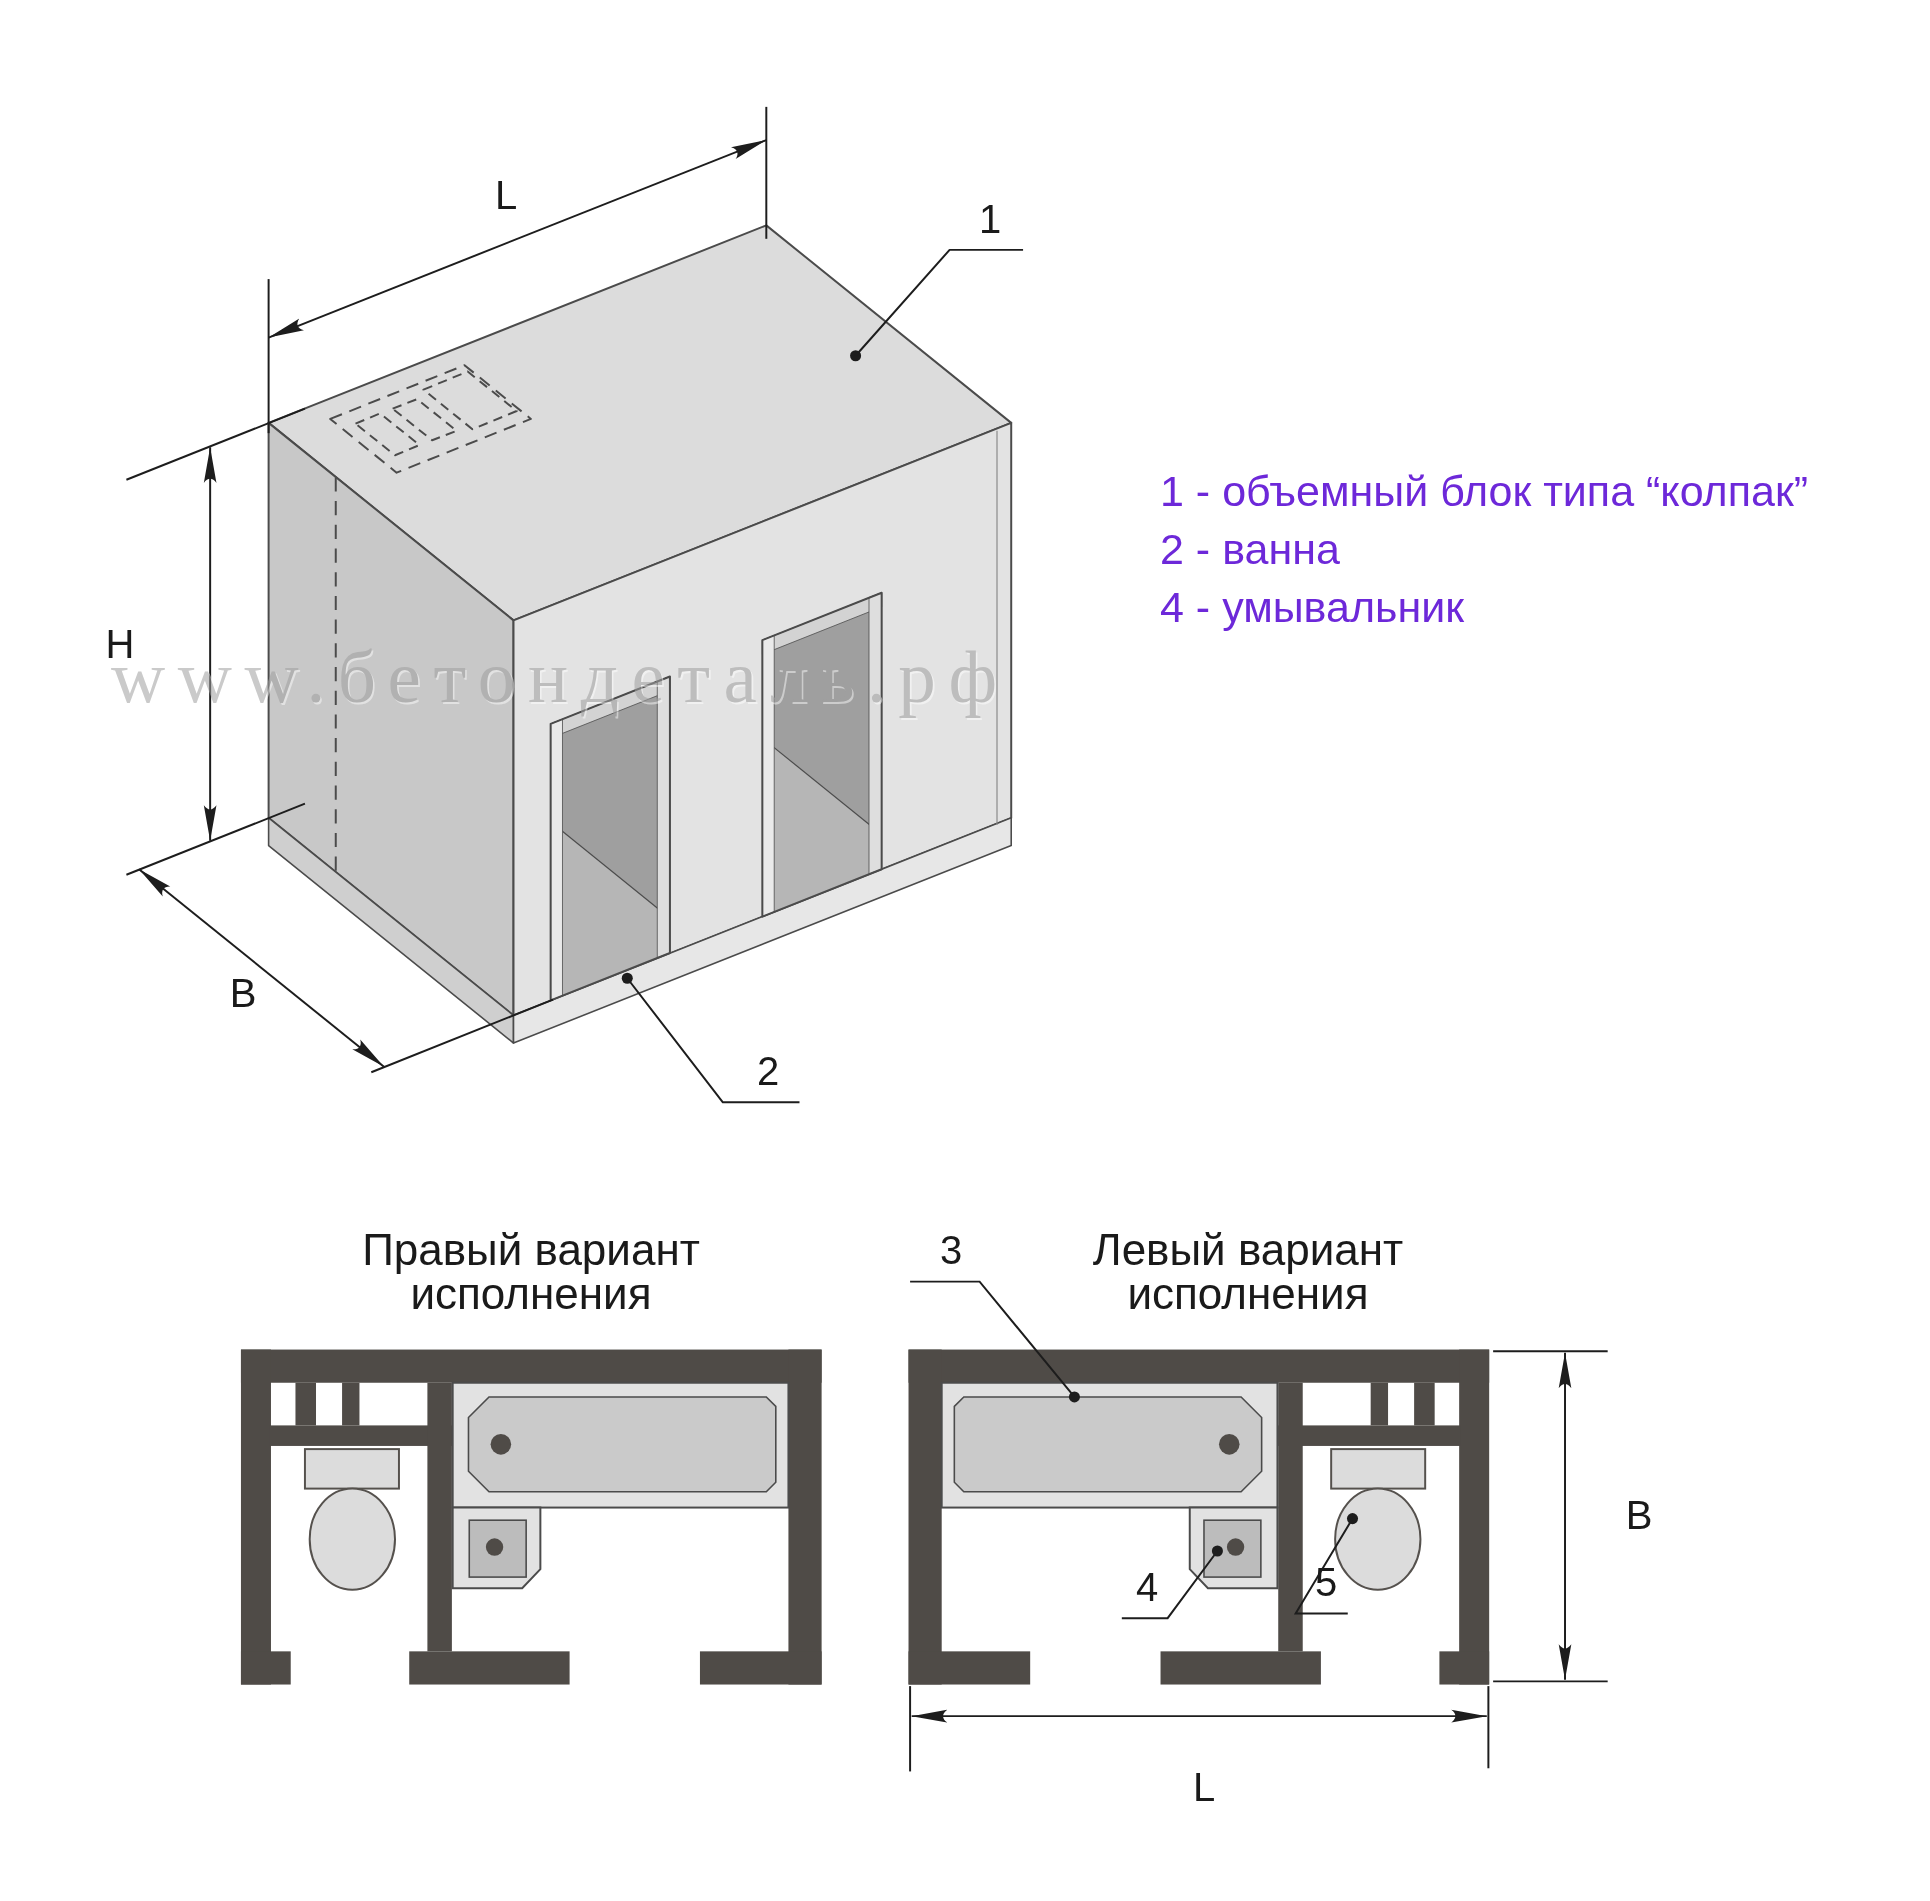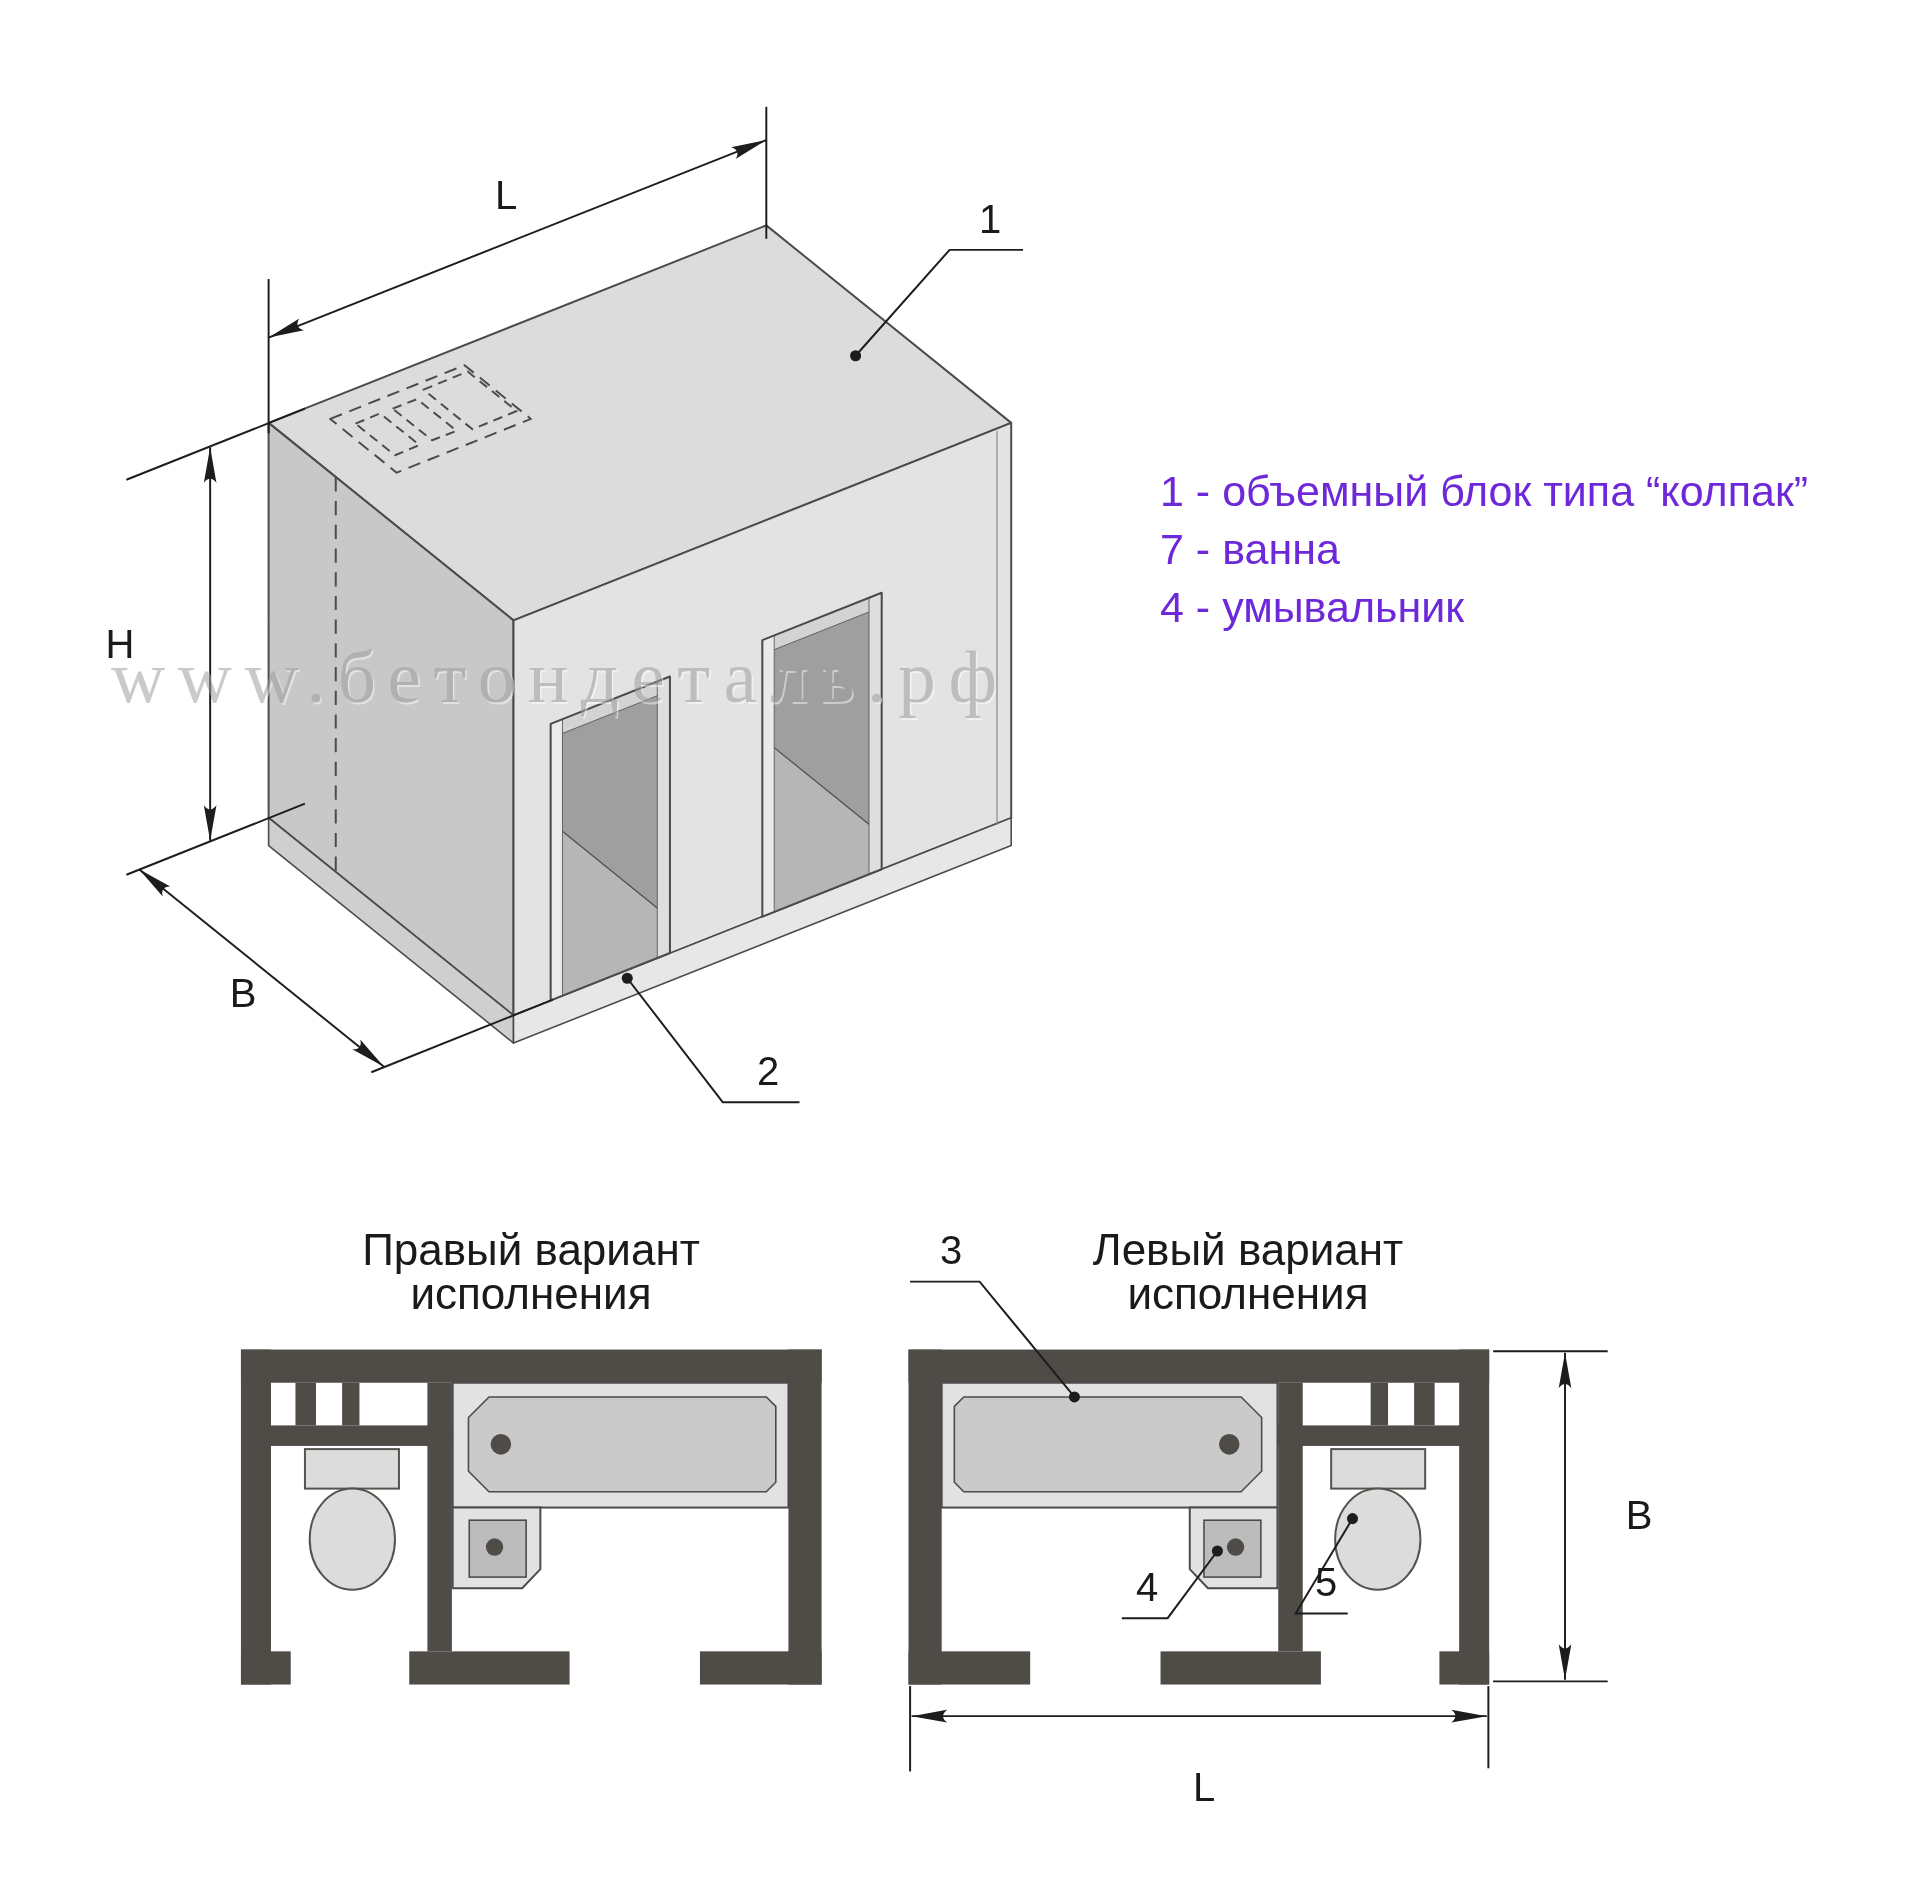--- a/index.html
+++ b/index.html
@@ -149,21 +149,21 @@
   <g>
     <circle cx="1712" cy="1922" r="7" fill="#1d1d1d"></circle>
     <path d="M1712,1922 L1640,2042 L1706,2042" fill="none" stroke="#1d1d1d" stroke-width="2.5"></path>
   </g>
 </svg>
 
 <div class="watermark">www.бетондеталь.рф</div>
 
 <div class="legend">
   <div>1 - объемный блок типа “колпак”</div>
-  <div>7 - ванна</div>
+  <div>2 - ванна</div>
   <div>4 - умывальник</div>
 </div>
 
 <div class="txt dimlabel" style="left:506px;top:195px">L</div>
 <div class="txt dimlabel" style="left:120px;top:644px">H</div>
 <div class="txt dimlabel" style="left:243px;top:993px">B</div>
 <div class="txt callout" style="left:990px;top:219px">1</div>
 <div class="txt callout" style="left:768px;top:1071px">2</div>
 
 <div class="txt title" style="left:531px;top:1272px">

